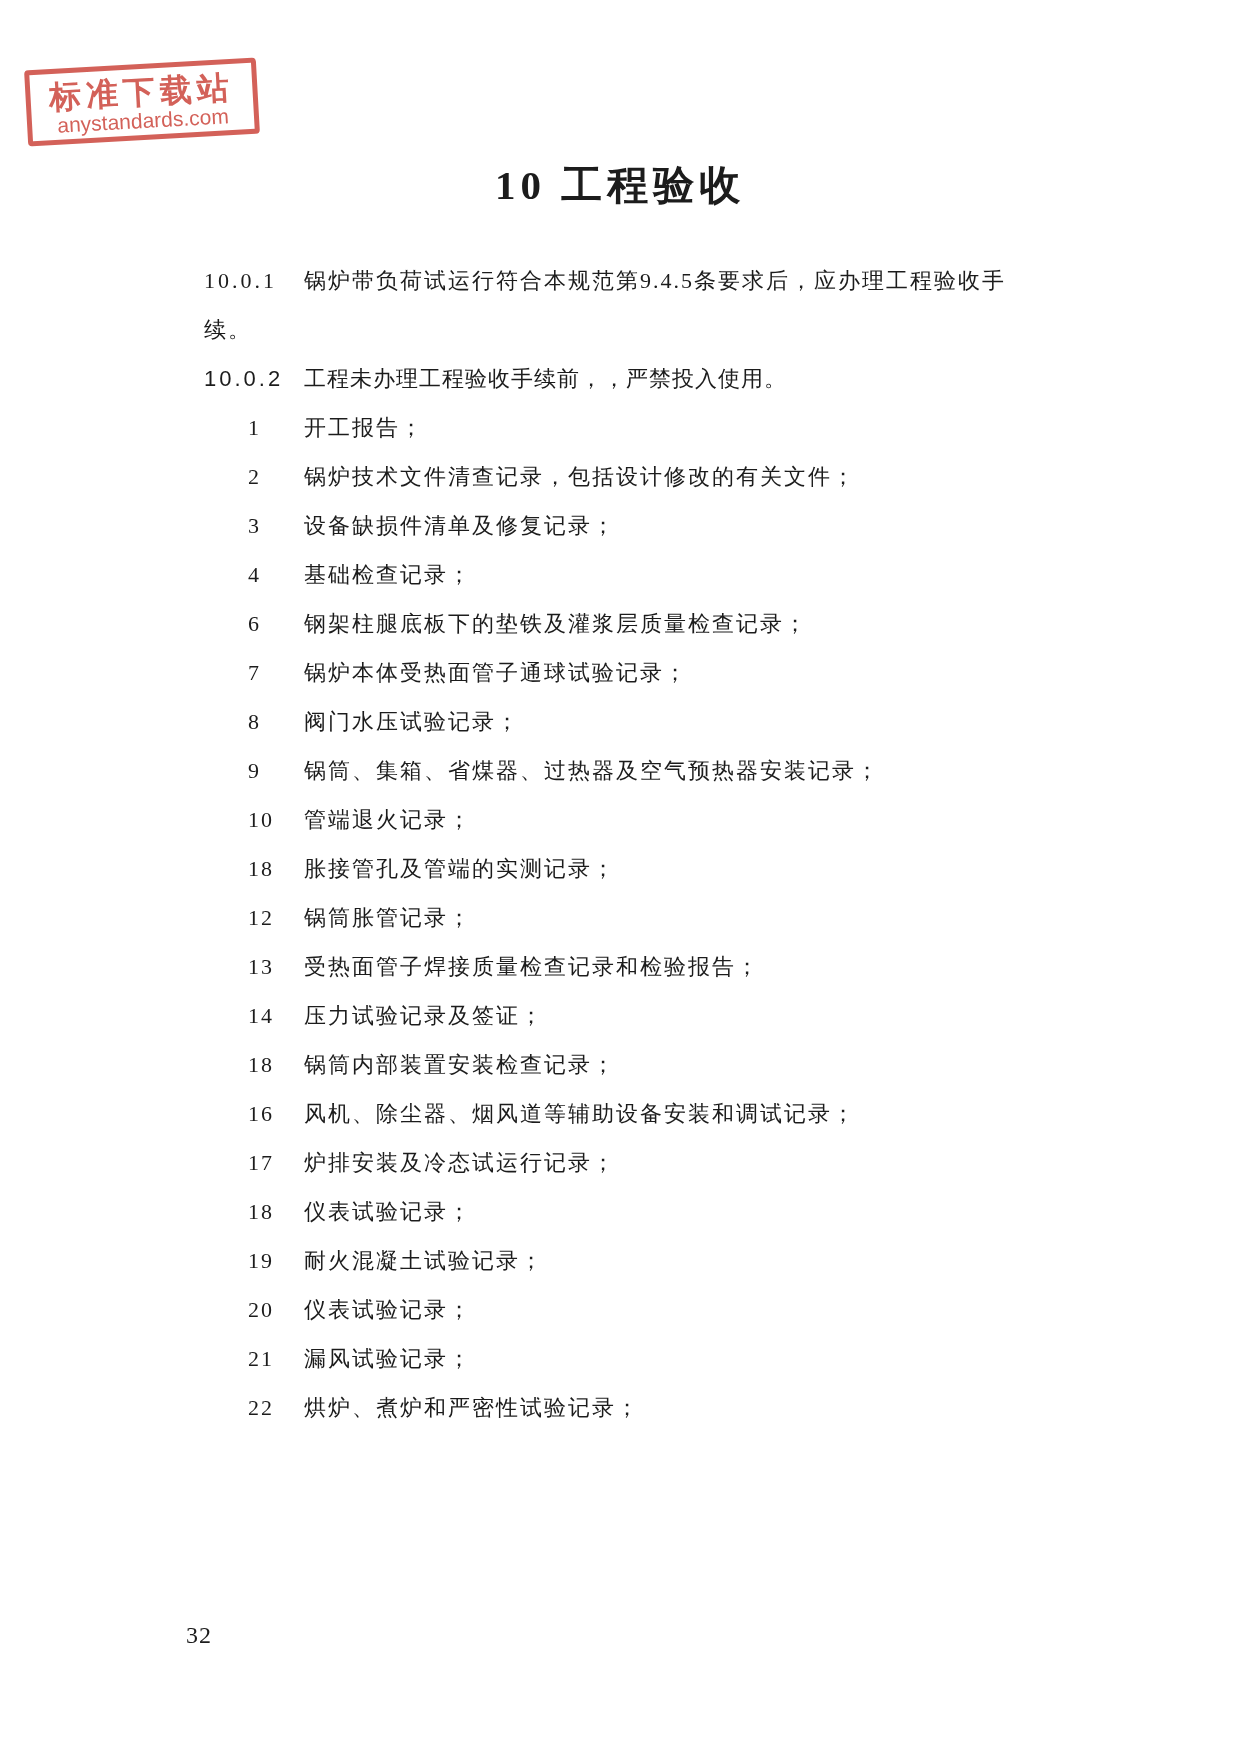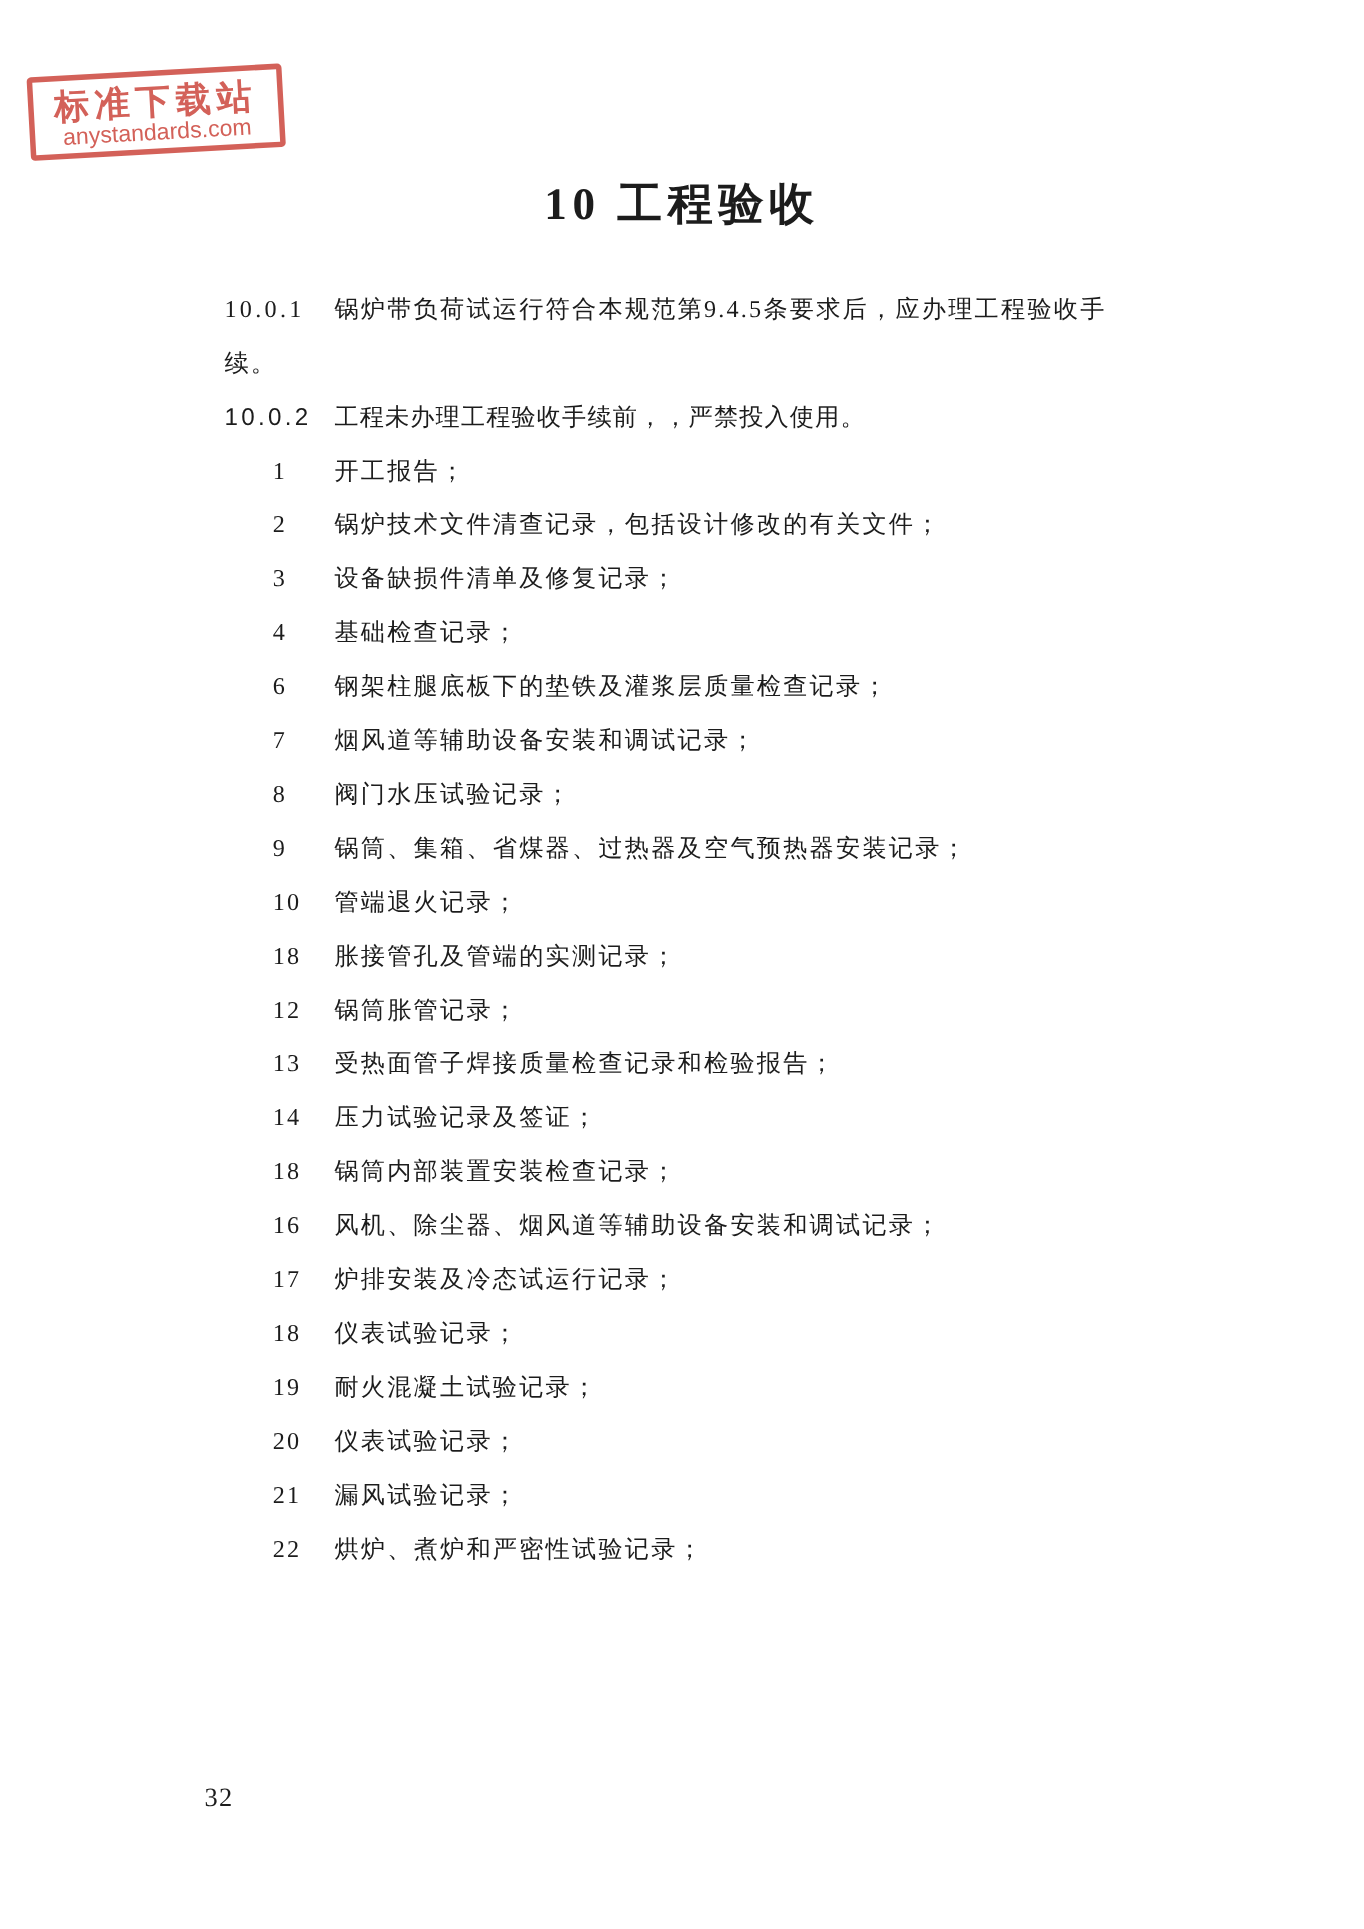--- a/index.html
+++ b/index.html
@@ -107,21 +107,21 @@
     <div class="line"><span>续。</span></div>
 
     <div class="line sec-bold"><span class="sec-num">10.0.2</span><span>工程未办理工程验收手续前，，严禁投入使用。</span></div>
 
 
     <div class="line"><span class="item-num">1</span><span>开工报告；</span></div>
     <div class="line"><span class="item-num">2</span><span>锅炉技术文件清查记录，包括设计修改的有关文件；</span></div>
     <div class="line"><span class="item-num">3</span><span>设备缺损件清单及修复记录；</span></div>
     <div class="line"><span class="item-num">4</span><span>基础检查记录；</span></div>
     <div class="line"><span class="item-num">6</span><span>钢架柱腿底板下的垫铁及灌浆层质量检查记录；</span></div>
-    <div class="line"><span class="item-num">7</span><span>烟风道等辅助设备安装和调试记录；</span></div>
+    <div class="line"><span class="item-num">7</span><span>锅炉本体受热面管子通球试验记录；</span></div>
     <div class="line"><span class="item-num">8</span><span>阀门水压试验记录；</span></div>
     <div class="line"><span class="item-num">9</span><span>锅筒、集箱、省煤器、过热器及空气预热器安装记录；</span></div>
     <div class="line"><span class="item-num">10</span><span>管端退火记录；</span></div>
     <div class="line"><span class="item-num">18</span><span>胀接管孔及管端的实测记录；</span></div>
     <div class="line"><span class="item-num">12</span><span>锅筒胀管记录；</span></div>
     <div class="line"><span class="item-num">13</span><span>受热面管子焊接质量检查记录和检验报告；</span></div>
     <div class="line"><span class="item-num">14</span><span>压力试验记录及签证；</span></div>
     <div class="line"><span class="item-num">18</span><span>锅筒内部装置安装检查记录；</span></div>
     <div class="line"><span class="item-num">16</span><span>风机、除尘器、烟风道等辅助设备安装和调试记录；</span></div>
     <div class="line"><span class="item-num">17</span><span>炉排安装及冷态试运行记录；</span></div>

